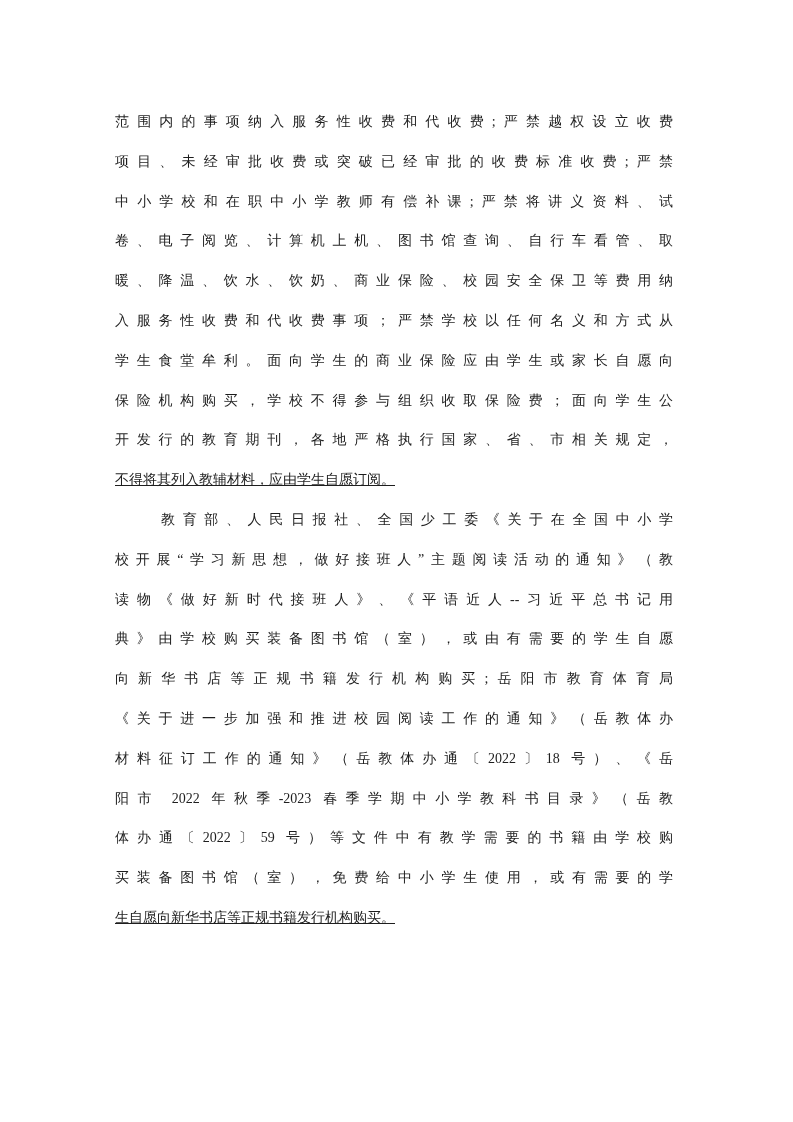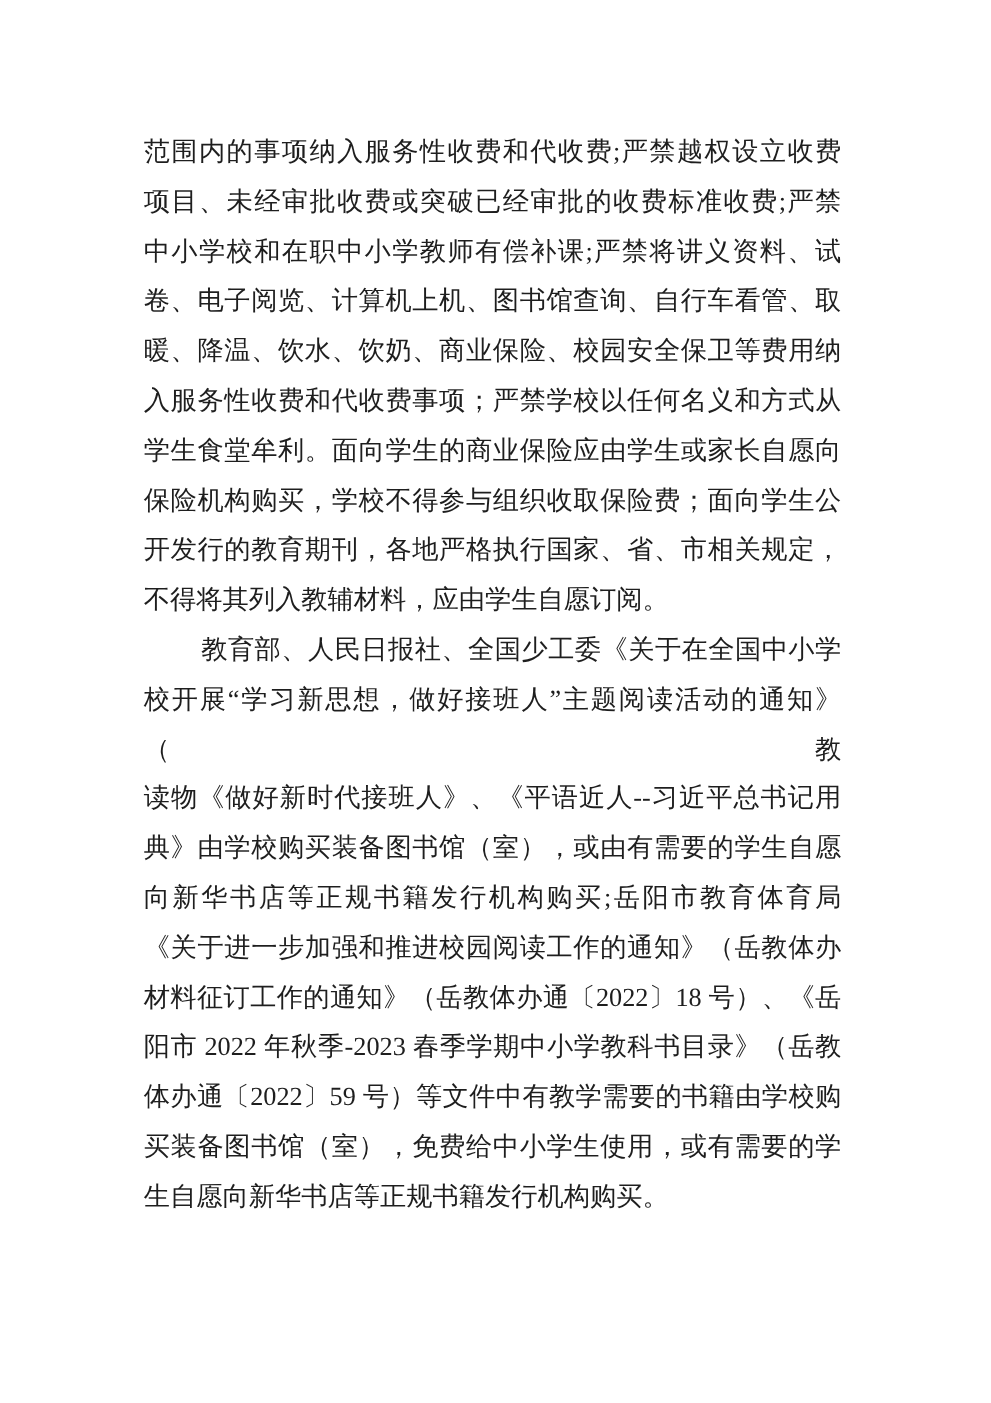--- a/index.html
+++ b/index.html
@@ -15,34 +15,35 @@
     background: #ffffff;
     overflow: hidden;
     font-family: "Liberation Serif", "DejaVu Serif", serif;
     color: #1e1e1e;
   }
   .content {
     position: absolute;
     left: 115px;
     top: 102px;
     width: 558px;
-    font-size: 21px;
+    font-size: 14px;
     line-height: 39.8px;
     letter-spacing: 0;
   }
   .para { margin: 0; padding: 0; }
   .ln {
     text-align: justify;
     text-align-last: justify;
     text-justify: inter-character;
     white-space: normal;
   }
   .ln-end {
     text-align: center;
     text-align-last: left;
+    text-decoration: underline;
   }
   .ln-indent {
     padding-left: 46px;
   }
 </style>
 </head>
 <body>
 
 <div class="page">
   <div class="content">

